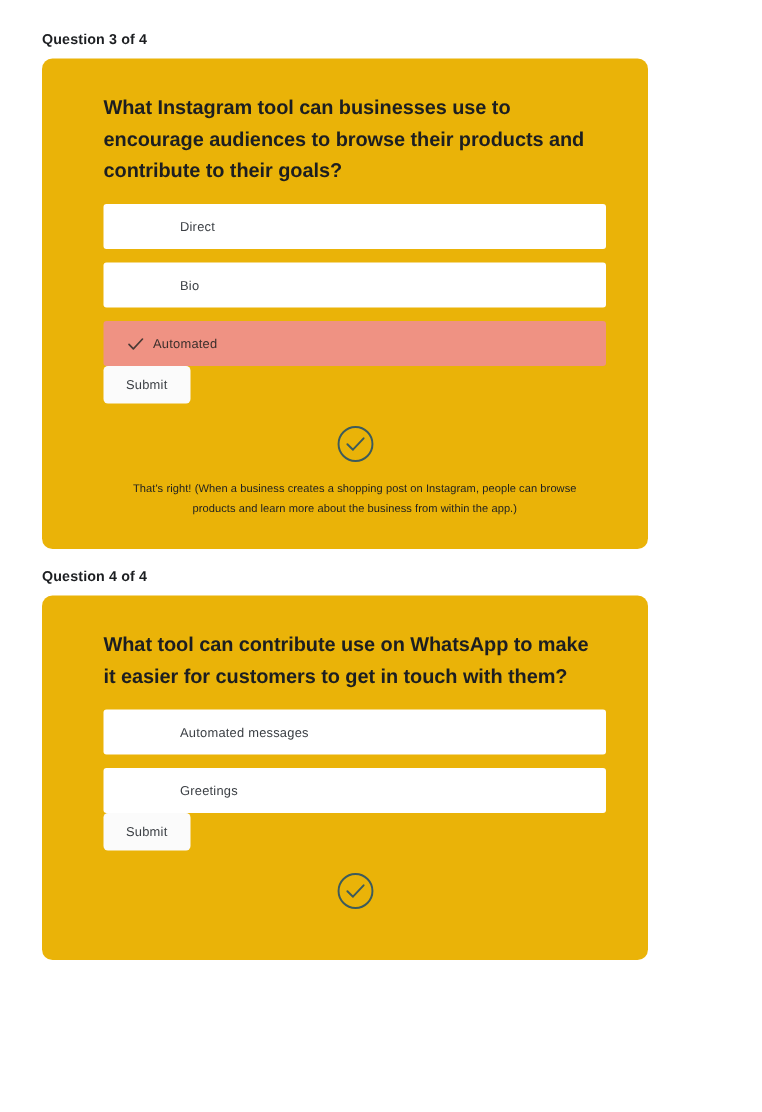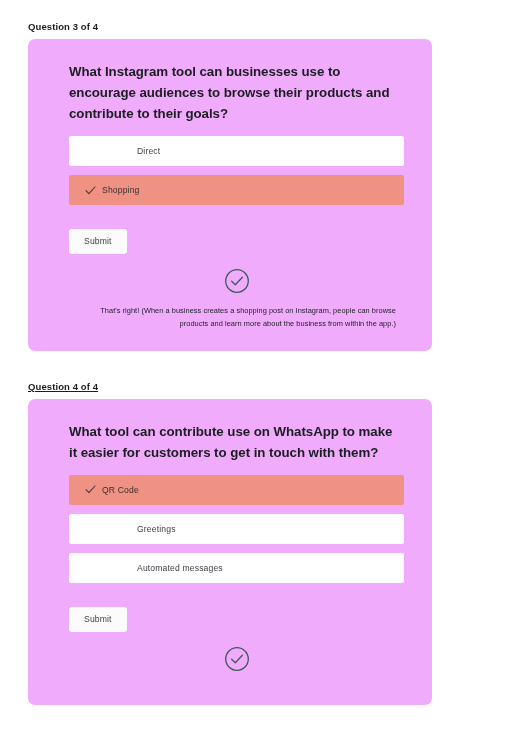--- a/index.html
+++ b/index.html
@@ -25,24 +25,24 @@
     padding: 0;
   }
   .q-label {
     font-size: 9.5px;
     font-weight: bold;
     color: #1c1e21;
     letter-spacing: 0.1px;
     margin: 0 0 7px 28px;
   }
   .block-1 .q-label { padding-top: 21px; }
-  .block-2 .q-label { padding-top: 30px; text-decoration: underline; }
+  .block-2 .q-label { padding-top: 13px; }
   .card {
     margin: 0 40px 0 28px;
-    background: #f0abfc;
+    background: #eab308;
     border-radius: 7px;
     padding: 22px 0 20px 0;
     box-sizing: border-box;
   }
   .card-inner {
     padding: 0 28px 0 41px;
   }
   .question-text {
     font-size: 13.3px;
     font-weight: bold;
@@ -76,44 +76,44 @@
     align-items: center;
     justify-content: center;
     margin-right: 3px;
     visibility: hidden;
   }
   .option.selected .opt-check { visibility: visible; }
   .opt-label {
     font-size: 8.6px;
     color: #3b3f44;
     letter-spacing: 0.15px;
-    margin-left: 35px;
+    margin-left: 18px;
   }
   .option.selected .opt-label {
     margin-left: 0;
     color: #3b2f2c;
   }
   .submit-wrap {
-    margin-top: 24px;
+    margin-top: 0;
   }
   .submit-btn {
     display: inline-block;
     background: #fbfbfb;
     border: none;
     border-radius: 3px;
     padding: 7px 15px 8px 15px;
     font-size: 8.6px;
     color: #3b3f44;
     font-family: "Liberation Sans", sans-serif;
     letter-spacing: 0.15px;
     cursor: pointer;
   }
   .feedback {
     margin-top: 14px;
-    text-align: right;
+    text-align: center;
   }
   .feedback-icon {
     display: flex;
     justify-content: center;
     margin-bottom: 11px;
   }
   .feedback-text {
     font-size: 7.4px;
     line-height: 1.75;
     color: #1c1e21;
@@ -138,27 +138,35 @@
 
         <div class="options">
           <div class="option">
             <span class="opt-check">
               <svg width="11" height="9" viewBox="0 0 11 9">
                   <path d="M1 4.6 L3.9 7.6 L10 1" fill="none" stroke="#4a3a36" stroke-width="1.1" stroke-linecap="round" stroke-linejoin="round"></path>
                 </svg>
             </span>
             <span class="opt-label">Direct</span>
           </div>
+          <div class="option">
+            <span class="opt-check">
+              <svg width="11" height="9" viewBox="0 0 11 9">
+                  <path d="M1 4.6 L3.9 7.6 L10 1" fill="none" stroke="#4a3a36" stroke-width="1.1" stroke-linecap="round" stroke-linejoin="round"></path>
+                </svg>
+            </span>
+            <span class="opt-label">Bio</span>
+          </div>
           <div class="option selected">
             <span class="opt-check">
               <svg width="11" height="9" viewBox="0 0 11 9">
                   <path d="M1 4.6 L3.9 7.6 L10 1" fill="none" stroke="#4a3a36" stroke-width="1.1" stroke-linecap="round" stroke-linejoin="round"></path>
                 </svg>
             </span>
-            <span class="opt-label">Shopping</span>
+            <span class="opt-label">Automated</span>
           </div>
         </div>
 
         <div class="submit-wrap">
           <button class="submit-btn">Submit</button>
         </div>
 
         <div class="feedback">
           <div class="feedback-icon">
             <svg width="26" height="26" viewBox="0 0 26 26">
@@ -172,43 +180,35 @@
     </div>
   </div>
 
   <div class="q-block block-2">
     <div class="q-label">Question 4 of 4</div>
     <div class="card block2-card">
       <div class="card-inner">
         <p class="question-text">What tool can contribute use on WhatsApp to make it easier for customers to get in touch with them?</p>
 
         <div class="options">
-          <div class="option selected">
-            <span class="opt-check">
-              <svg width="11" height="9" viewBox="0 0 11 9">
-                  <path d="M1 4.6 L3.9 7.6 L10 1" fill="none" stroke="#4a3a36" stroke-width="1.1" stroke-linecap="round" stroke-linejoin="round"></path>
-                </svg>
-            </span>
-            <span class="opt-label">QR Code</span>
+          <div class="option">
+            <span class="opt-check">
+              <svg width="11" height="9" viewBox="0 0 11 9">
+                  <path d="M1 4.6 L3.9 7.6 L10 1" fill="none" stroke="#4a3a36" stroke-width="1.1" stroke-linecap="round" stroke-linejoin="round"></path>
+                </svg>
+            </span>
+            <span class="opt-label">Automated messages</span>
           </div>
           <div class="option">
             <span class="opt-check">
               <svg width="11" height="9" viewBox="0 0 11 9">
                   <path d="M1 4.6 L3.9 7.6 L10 1" fill="none" stroke="#4a3a36" stroke-width="1.1" stroke-linecap="round" stroke-linejoin="round"></path>
                 </svg>
             </span>
             <span class="opt-label">Greetings</span>
-          </div>
-          <div class="option">
-            <span class="opt-check">
-              <svg width="11" height="9" viewBox="0 0 11 9">
-                  <path d="M1 4.6 L3.9 7.6 L10 1" fill="none" stroke="#4a3a36" stroke-width="1.1" stroke-linecap="round" stroke-linejoin="round"></path>
-                </svg>
-            </span>
-            <span class="opt-label">Automated messages</span>
           </div>
         </div>
 
         <div class="submit-wrap">
           <button class="submit-btn">Submit</button>
         </div>
 
         <div class="feedback">
           <div class="feedback-icon">
             <svg width="26" height="26" viewBox="0 0 26 26">

